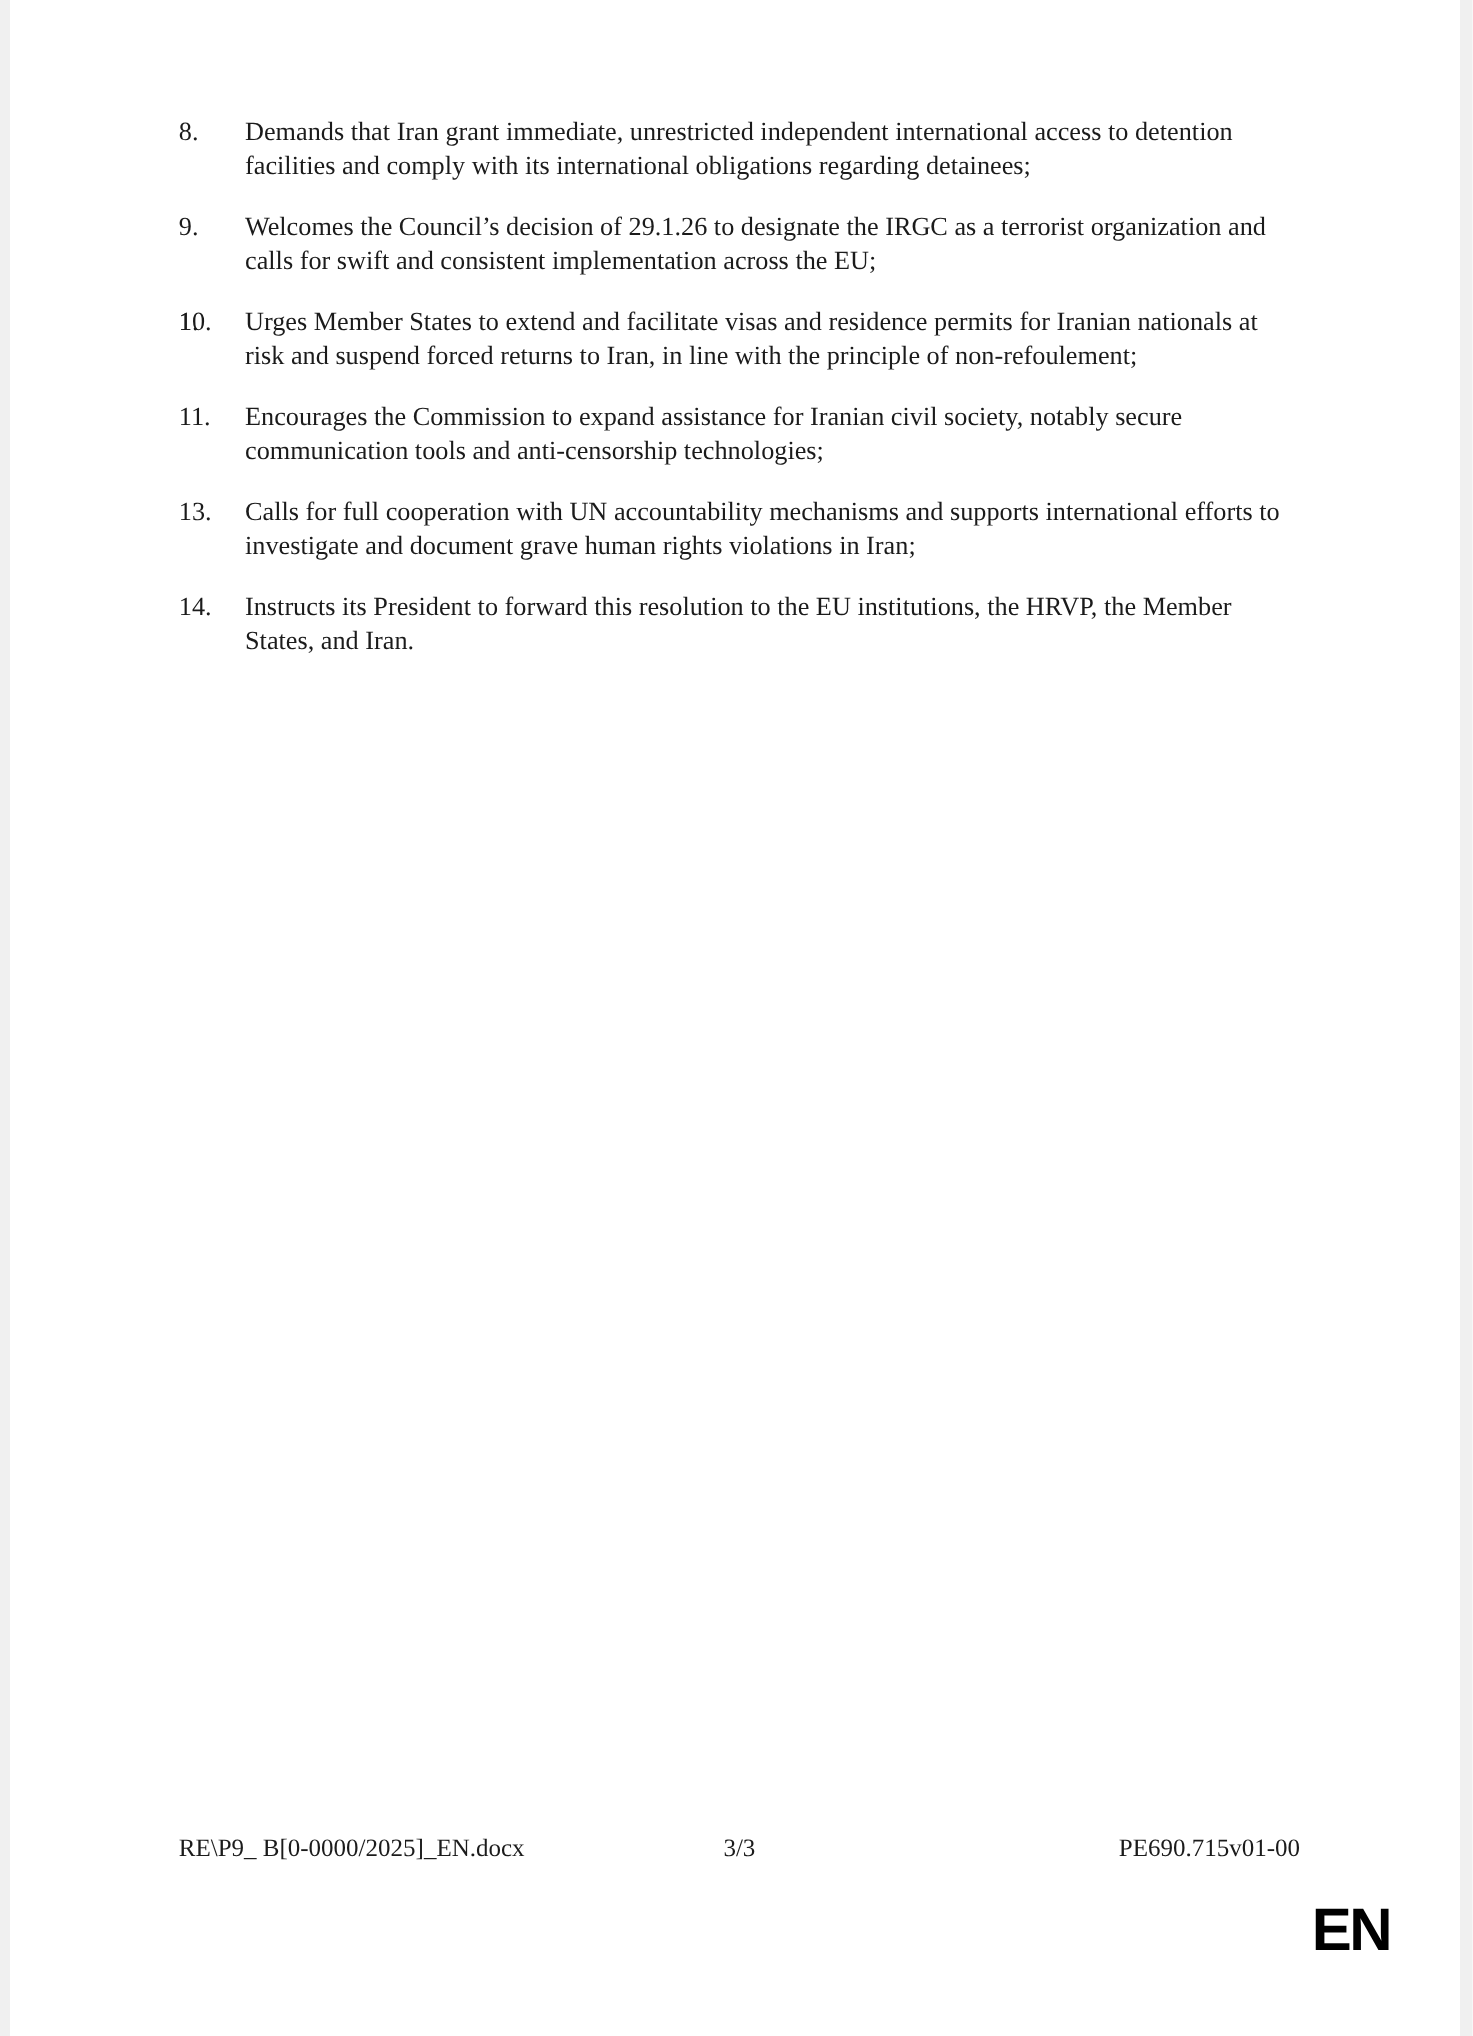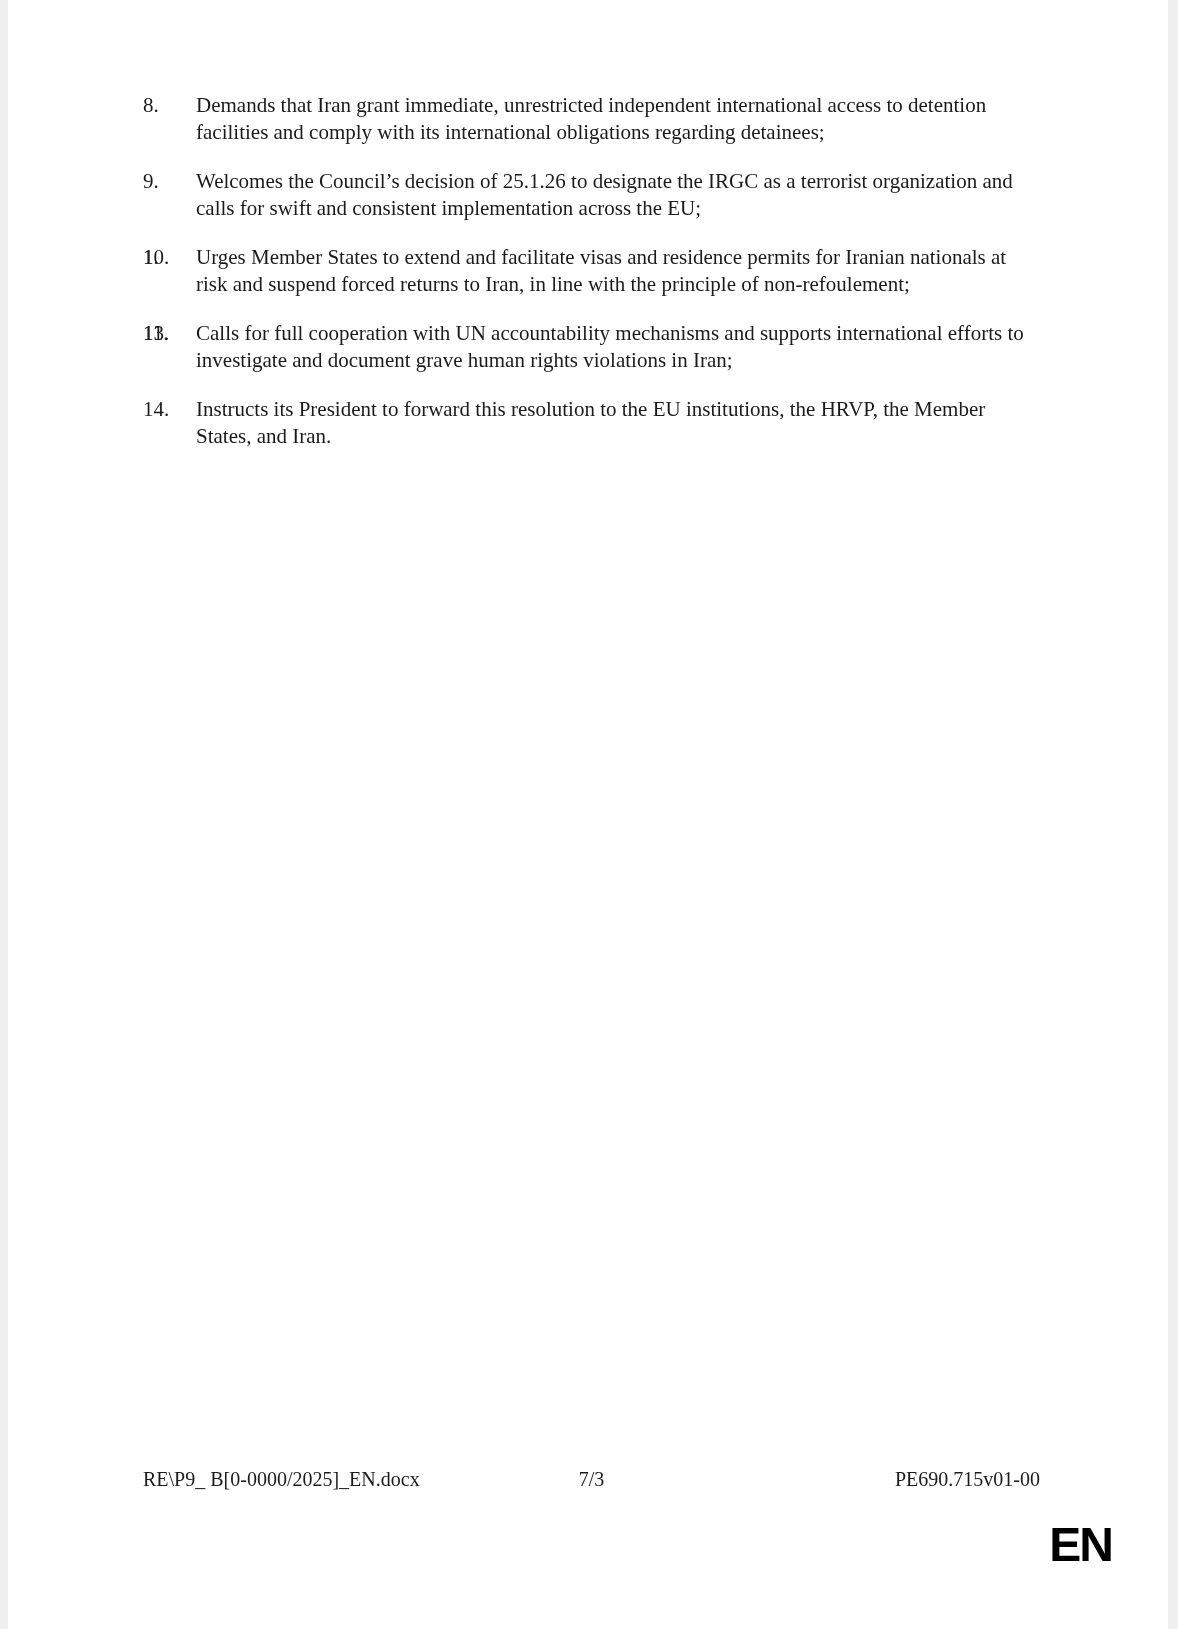--- a/index.html
+++ b/index.html
@@ -91,49 +91,50 @@
 
   <div class="doc-body">
 
     <div class="item">
       <span class="num">8.</span>
       <span>Demands that Iran grant immediate, unrestricted independent international access to detention facilities and comply with its international obligations regarding detainees;</span>
     </div>
 
     <div class="item">
       <span class="num">9.</span>
-      <span>Welcomes the Council’s decision of 25.1.26 to designate the IRGC as a terrorist organization and calls for swift and consistent implementation across the EU;</span>
+      <span>Welcomes the Council’s decision of 29.1.26 to designate the IRGC as a terrorist organization and calls for swift and consistent implementation across the EU;</span>
     </div>
 
     <div class="item">
       <span class="num">10.</span>
     </div>
 
     <div class="item">
       <span class="num">1.</span>
       <span>Urges Member States to extend and facilitate visas and residence permits for Iranian nationals at risk and suspend forced returns to Iran, in line with the principle of non-refoulement;</span>
     </div>
 
     <div class="item">
       <span class="num">11.</span>
+      <span>Encourages the Commission to expand assistance for Iranian civil society, notably secure communication tools and anti-censorship technologies;</span>
     </div>
 
     <div class="item">
       <span class="num">13.</span>
       <span>Calls for full cooperation with UN accountability mechanisms and supports international efforts to investigate and document grave human rights violations in Iran;</span>
     </div>
 
     <div class="item">
       <span class="num">14.</span>
       <span>Instructs its President to forward this resolution to the EU institutions, the HRVP, the Member States, and Iran.</span>
     </div>
 
   </div>
 
   <div class="footer">
     <span class="f-left">RE\P9_ B[0-0000/2025]_EN.docx</span>
-    <span class="f-center">7/3</span>
+    <span class="f-center">3/3</span>
     <span class="f-right">PE690.715v01-00</span>
   </div>
 
   <div class="lang-badge">EN</div>
 
 </div>
 
 </body></html>

